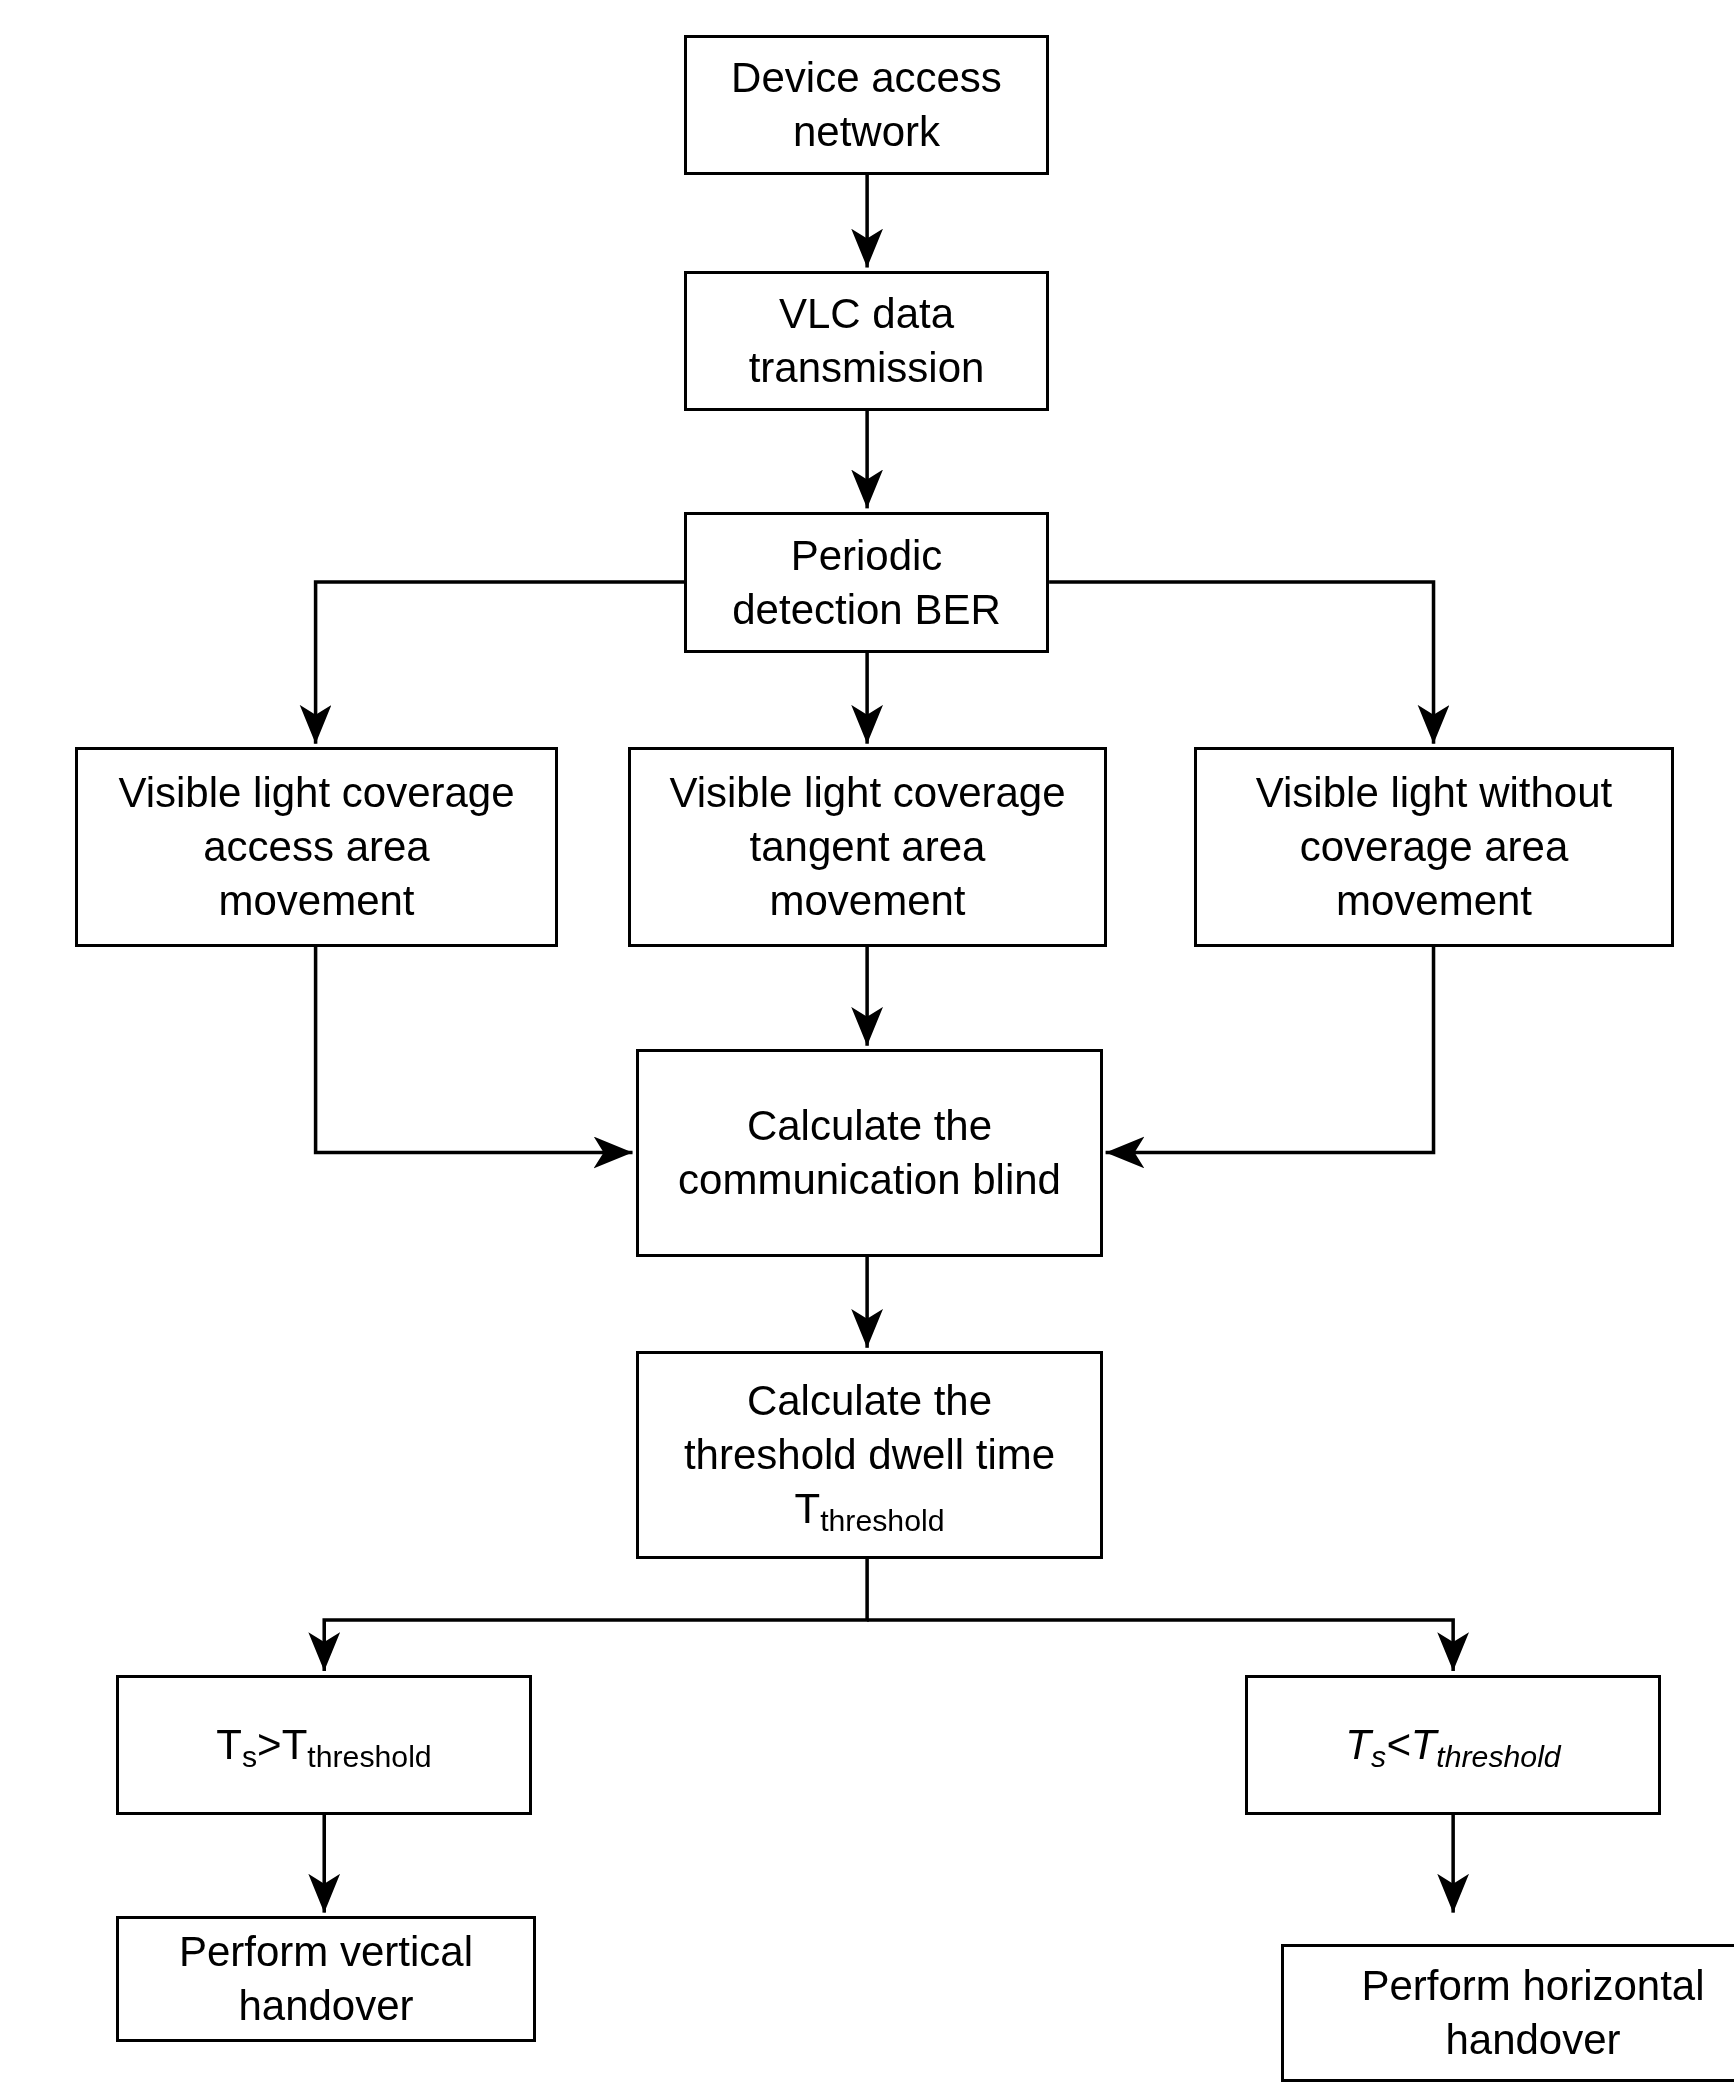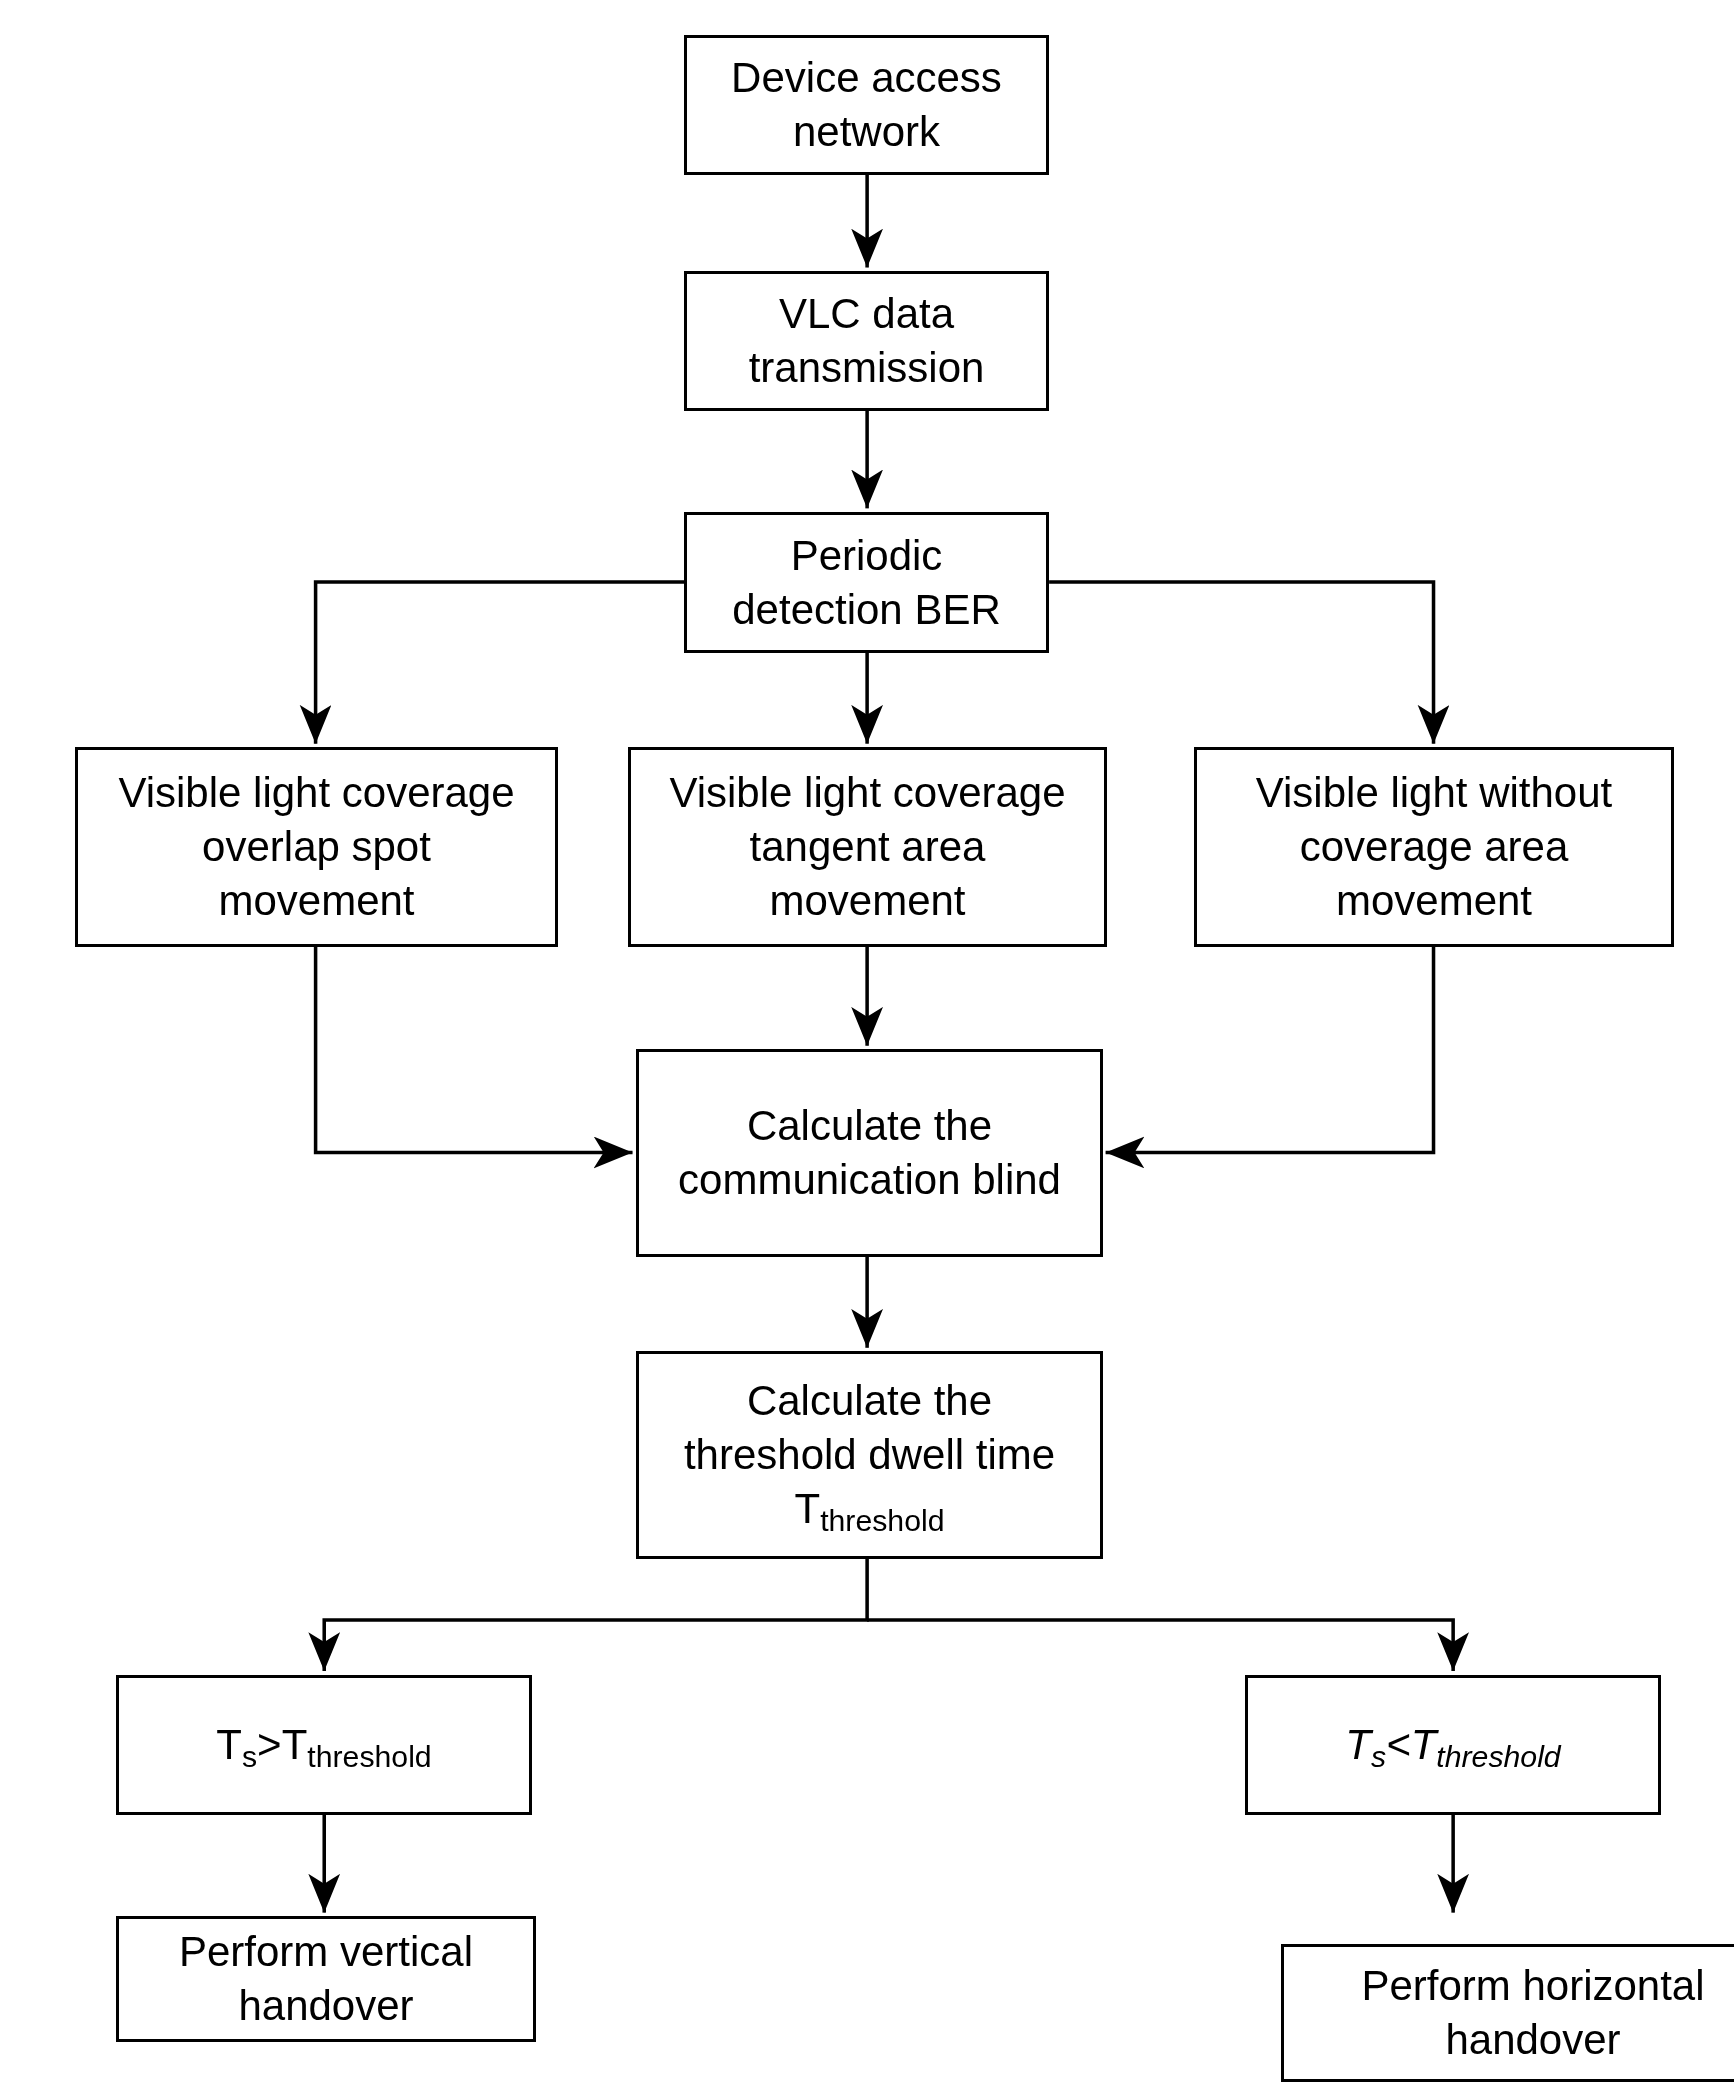--- a/index.html
+++ b/index.html
@@ -83,21 +83,21 @@
     <div class="line">detection BER</div>
   </div>
 
   <div class="node" style="left:684px; top:271px; width:365px; height:140px;">
     <div class="line">VLC data</div>
     <div class="line">transmission</div>
   </div>
 
   <div class="node" style="left:75px; top:747px; width:483px; height:200px;">
     <div class="line">Visible light coverage</div>
-    <div class="line">overlap spot</div>
+    <div class="line">access area</div>
     <div class="line">movement</div>
   </div>
 
   <div class="node" style="left:628px; top:747px; width:479px; height:200px;">
     <div class="line">Visible light coverage</div>
     <div class="line">tangent area</div>
     <div class="line">movement</div>
   </div>
 
   <div class="node" style="left:1194px; top:747px; width:480px; height:200px;">

